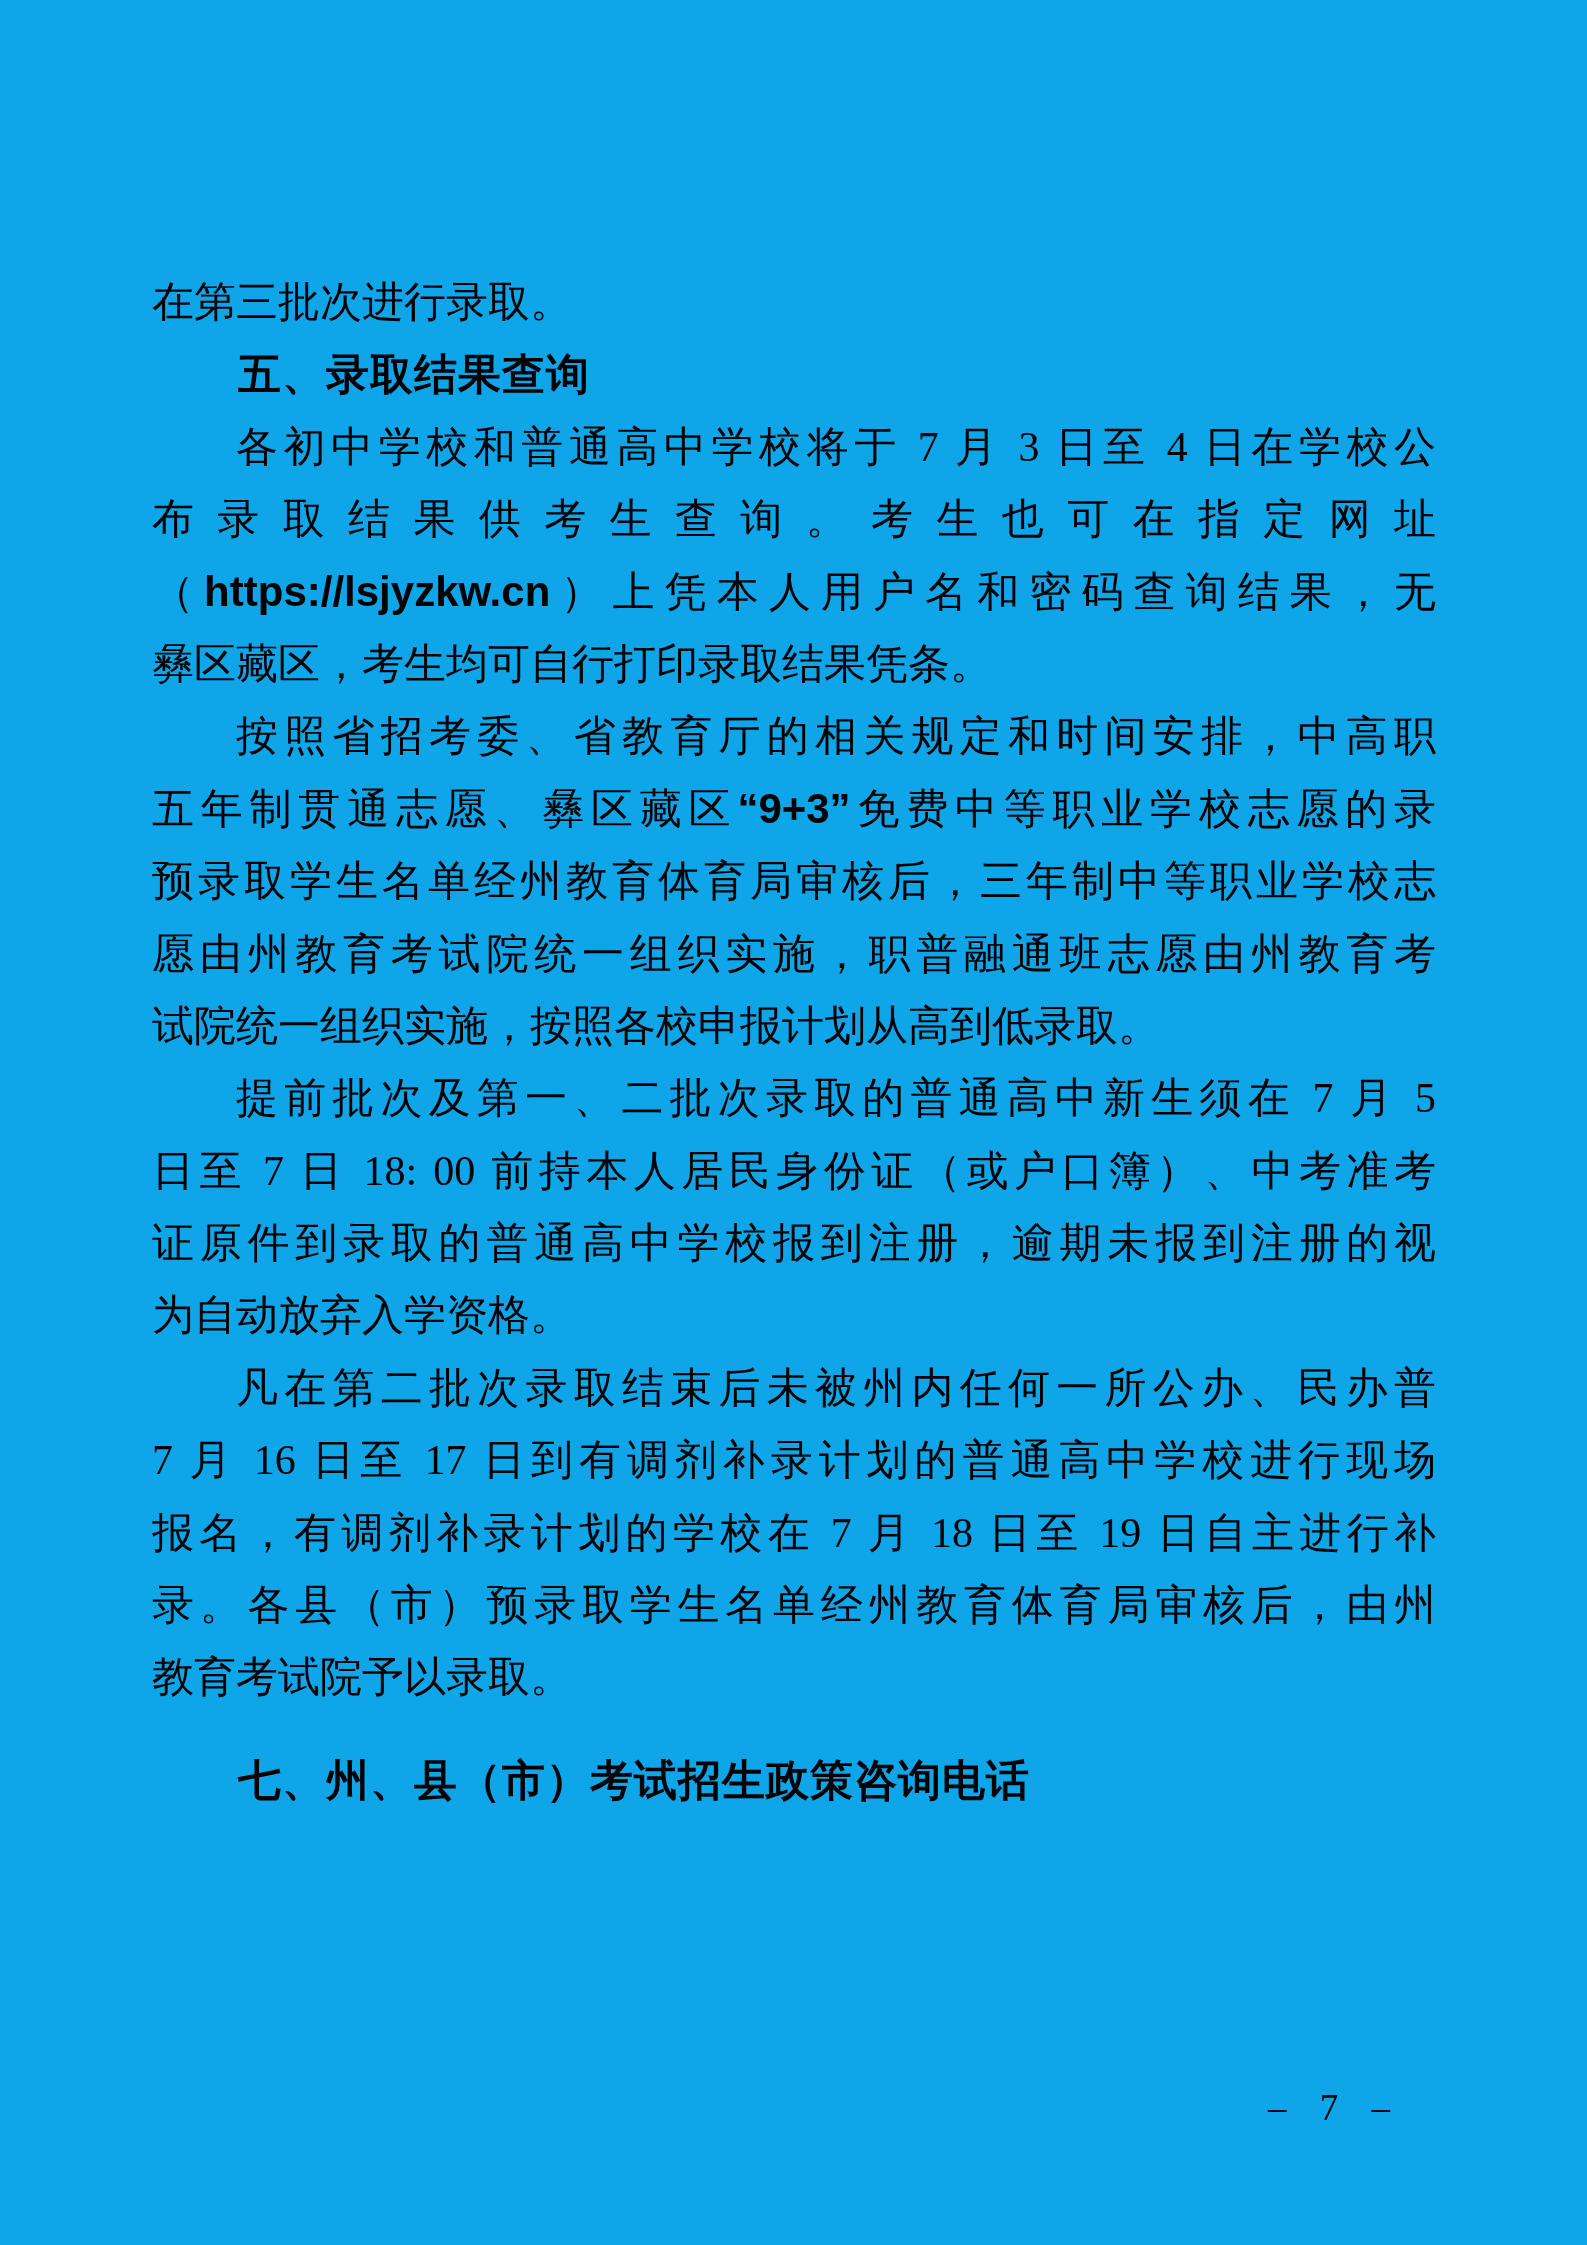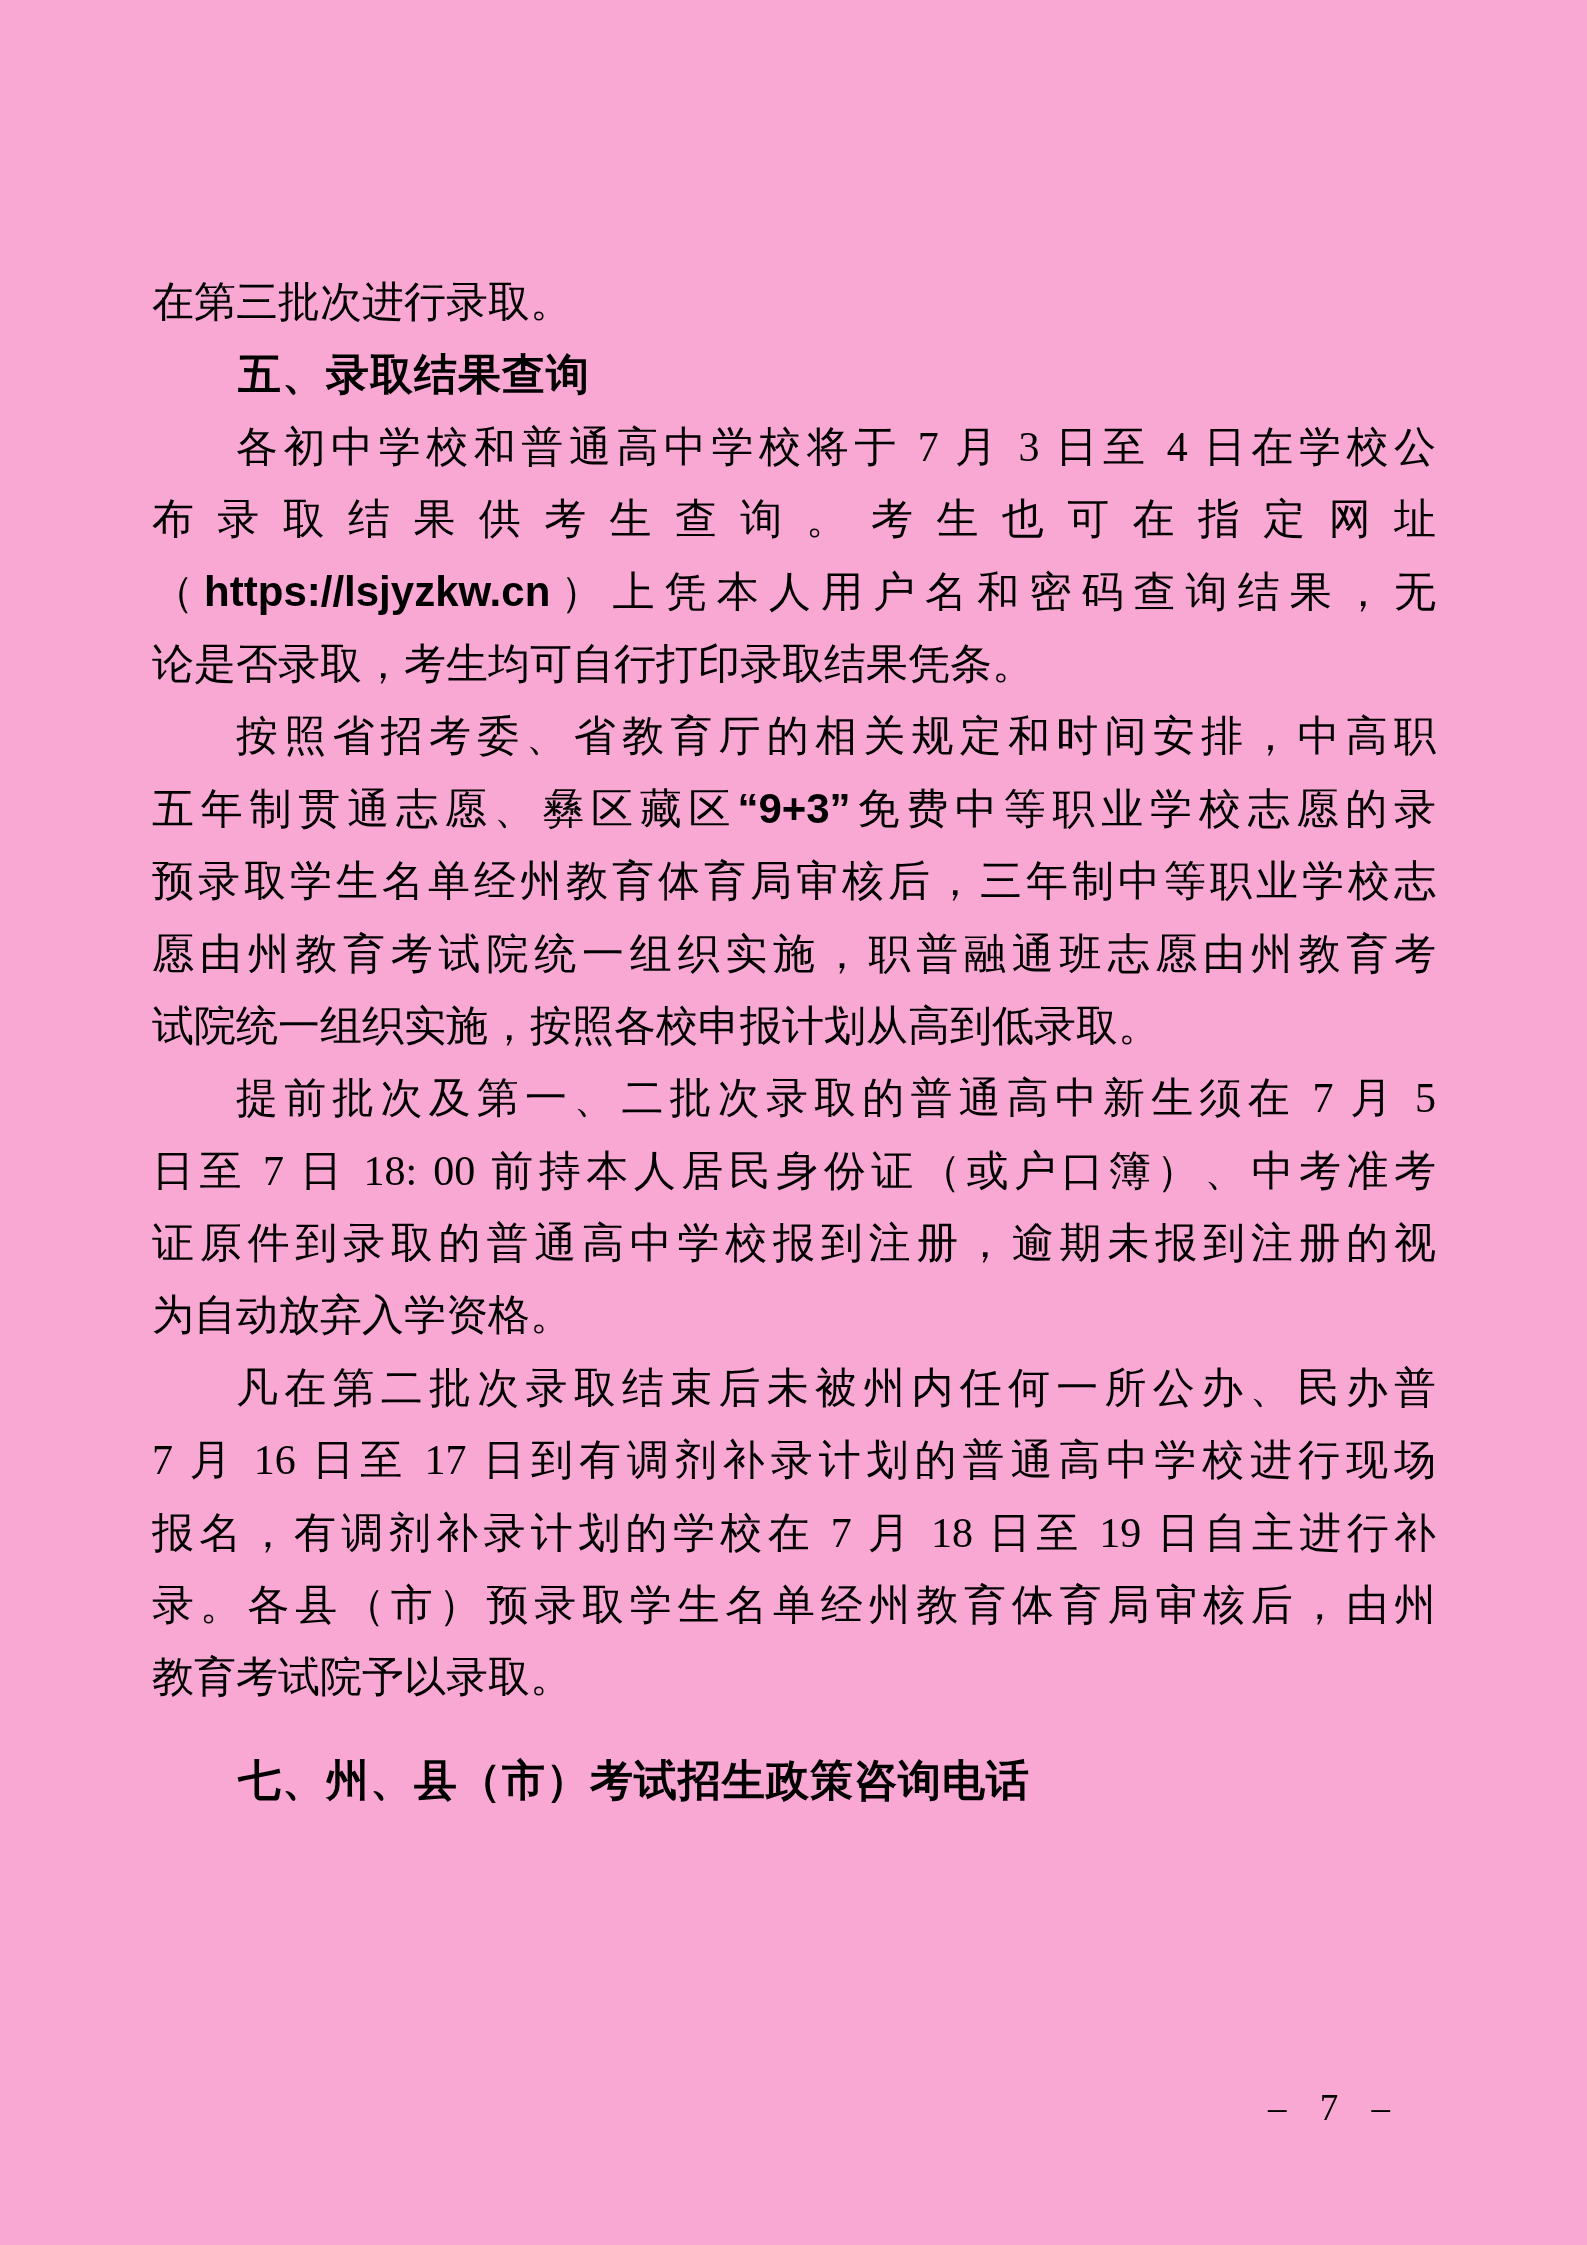--- a/index.html
+++ b/index.html
@@ -4,21 +4,21 @@
 <style>
   html, body {
     margin: 0;
     padding: 0;
     background: #ffffff;
   }
   .page {
     position: relative;
     width: 1587px;
     height: 2245px;
-    background: #f9a8d4;
+    background: #0ea5e9;
     color: #000000;
     overflow: hidden;
     font-family: "Liberation Serif", serif;
   }
   .doc-body {
     position: absolute;
     left: 152px;
     top: 266px;
     width: 1284px;
   }
@@ -67,21 +67,21 @@
 </head>
 <body>
 
 <div class="page">
   <div class="doc-body">
       <div class="line"><span class="cjk">在第三批次进行录取。</span></div>
       <div class="line heading"><span class="cjk">五、录取结果查询</span></div>
       <div class="line indent justify"><span class="cjk">各初中学校和普通高中学校将于 7 月 3 日至 4 日在学校公</span></div>
       <div class="line justify"><span class="cjk">布录取结果供考生查询。考生也可在指定网址</span></div>
       <div class="line justify"><span class="cjk">（</span><span class="latin">https://lsjyzkw.cn</span><span class="cjk">）上凭本人用户名和密码查询结果，无</span></div>
-      <div class="line"><span class="cjk">论是否录取，考生均可自行打印录取结果凭条。</span></div>
+      <div class="line"><span class="cjk">彝区藏区，考生均可自行打印录取结果凭条。</span></div>
       <div class="line indent justify"><span class="cjk">按照省招考委、省教育厅的相关规定和时间安排，中高职</span></div>
       <div class="line justify"><span class="cjk">五年制贯通志愿、彝区藏区</span><span class="latin">“9+3”</span><span class="cjk">免费中等职业学校志愿的录</span></div>
       <div class="line justify"><span class="cjk">预录取学生名单经州教育体育局审核后，三年制中等职业学校志</span></div>
       <div class="line justify"><span class="cjk">愿由州教育考试院统一组织实施，职普融通班志愿由州教育考</span></div>
       <div class="line"><span class="cjk">试院统一组织实施，按照各校申报计划从高到低录取。</span></div>
       <div class="line indent justify"><span class="cjk">提前批次及第一、二批次录取的普通高中新生须在 7 月 5</span></div>
       <div class="line justify"><span class="cjk">日至 7 日 18: 00 前持本人居民身份证（或户口簿）、中考准考</span></div>
       <div class="line justify"><span class="cjk">证原件到录取的普通高中学校报到注册，逾期未报到注册的视</span></div>
       <div class="line"><span class="cjk">为自动放弃入学资格。</span></div>
       <div class="line indent justify"><span class="cjk">凡在第二批次录取结束后未被州内任何一所公办、民办普</span></div>

